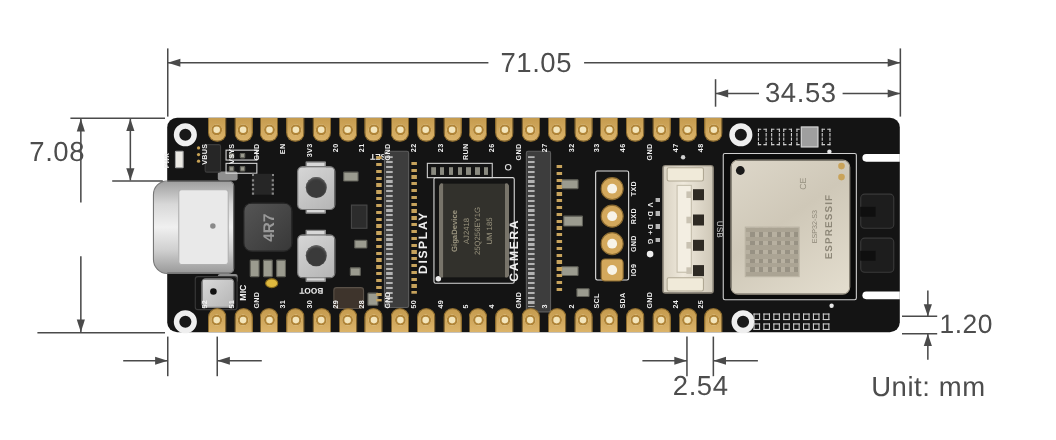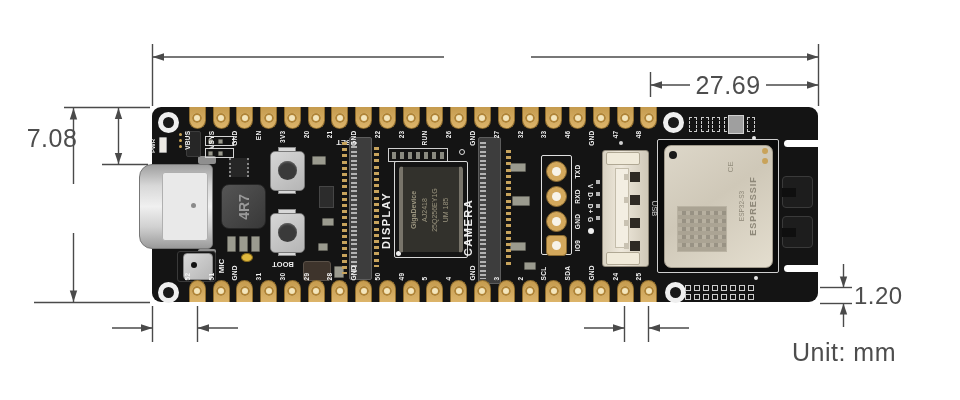--- a/index.html
+++ b/index.html
@@ -285,22 +285,24 @@
         <polygon points="73.5,302 69.8,290.5 77.2,290.5"></polygon>
       <polygon points="152.5,328 141,324.3 141,331.7"></polygon>
         <polygon points="197.5,328 209,324.3 209,331.7"></polygon>
       <polygon points="624.5,328 613,324.3 613,331.7"></polygon>
         <polygon points="648.5,328 660,324.3 660,331.7"></polygon>
       <polygon points="843.5,287.5 839.8,276.5 847.2,276.5"></polygon>
         <polygon points="843.5,303.5 839.8,314.5 847.2,314.5"></polygon>
     </g>
   </svg>
 
-  <div class="dim" style="left:690px;top:72px;width:76px;height:26px;">27.69</div>
+  <div class="dim" style="left:444px;top:44px;width:87px;height:26px;">71.05</div>
+  <div class="dim" style="left:690px;top:72px;width:76px;height:26px;">34.53</div>
   <div class="dim" style="left:24px;top:125px;width:56px;height:26px;">7.08</div>
+  <div class="dim" style="left:601px;top:338px;width:72px;height:27px;">2.54</div>
   <div class="dim" style="left:854px;top:283px;width:60px;height:25px;justify-content:flex-start;font-size:24px;">1.20</div>
   <div class="dim" style="left:792px;top:338px;width:145px;height:28px;justify-content:flex-start;">Unit: mm</div>
 
 <div class="pad pad-top" style="left: 188.8px;">
       <div class="pad-hole"></div>
     </div>
     <div class="pinlab" style="left: 170.8px; top: 141.5px; width: 32px; text-align: right;">VBUS</div>
     <div class="pad pad-top" style="left: 212.565px;">
       <div class="pad-hole"></div>
     </div>

